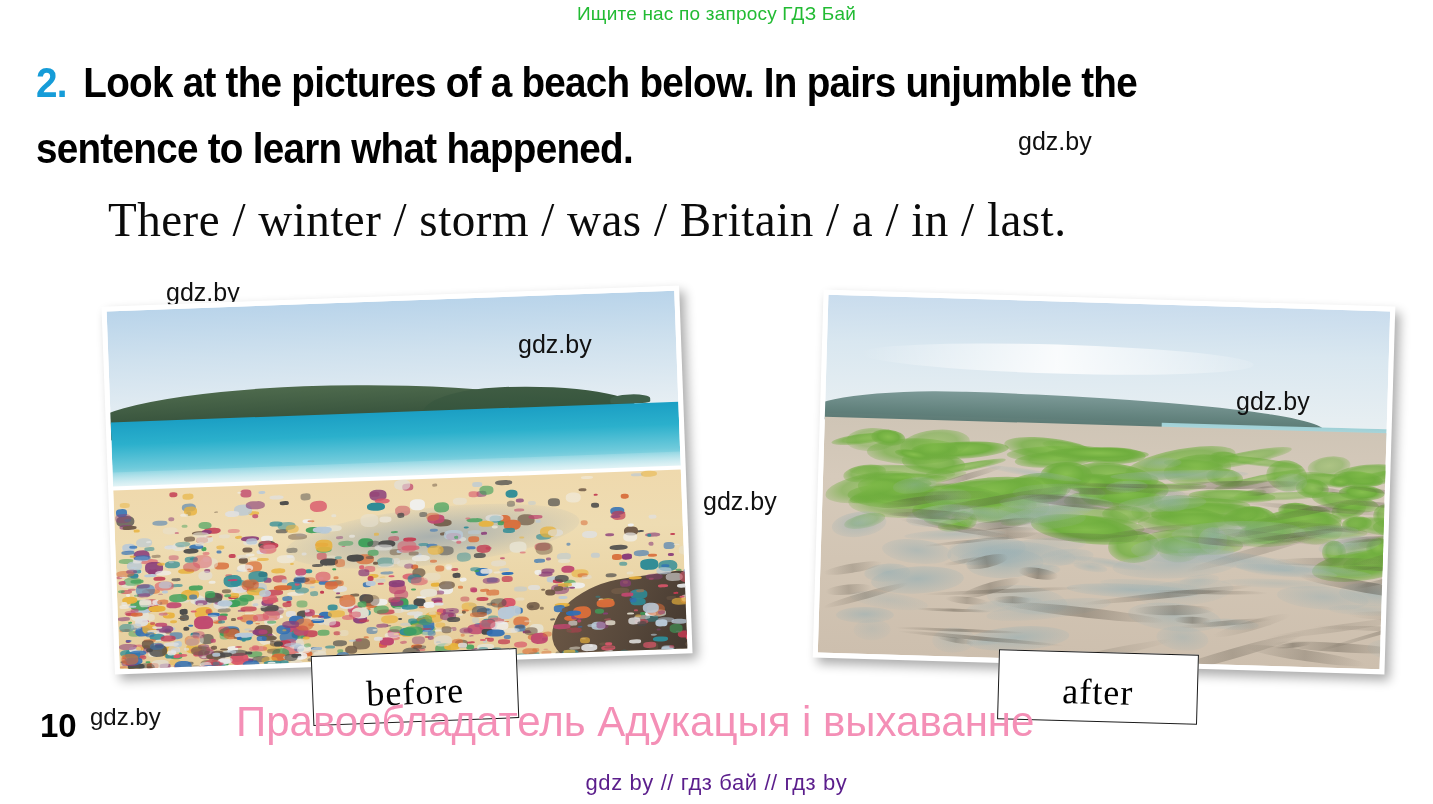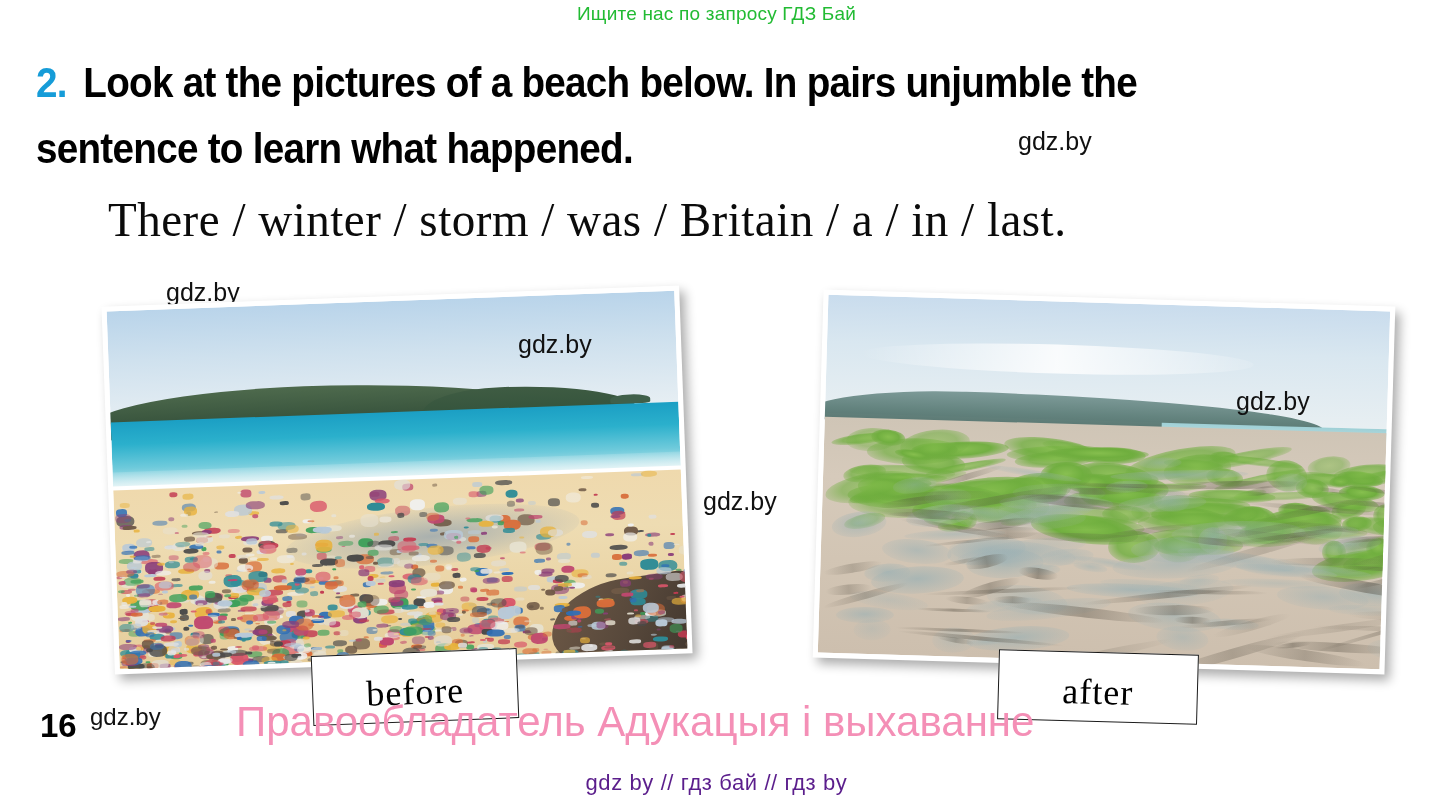--- a/index.html
+++ b/index.html
@@ -1656,18 +1656,18 @@
         <div class="ripple" style="left:79.2%;top:87.6%;width:28.0%;height:1.9%;transform:rotate(-9.8deg);opacity:0.27"></div>
       </div>
   </div>
 </div>
 
 <div class="wm wm-4">gdz.by</div>
 
 <div class="caption-box" id="caption-before">before</div>
 <div class="caption-box" id="caption-after">after</div>
 
-<div class="page-number">16</div>
+<div class="page-number">10</div>
 <div class="wm wm-6">gdz.by</div>
 
 <div class="copyright-pink">Правообладатель Адукацыя і выхаванне</div>
 
 <div class="footer-purple">gdz by  //  гдз бай  //  гдз by</div>
 
 </body></html>

